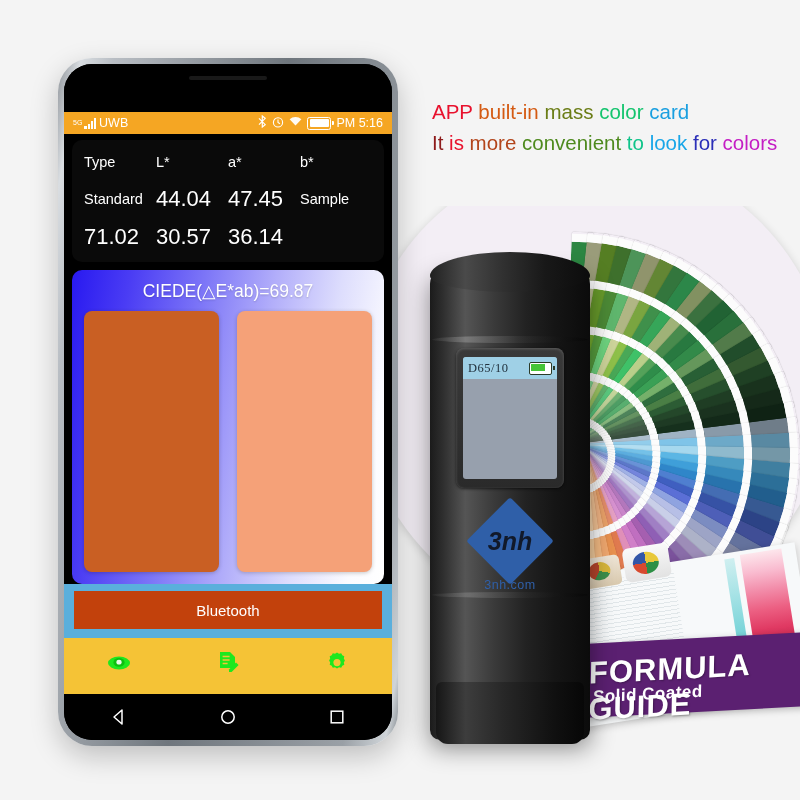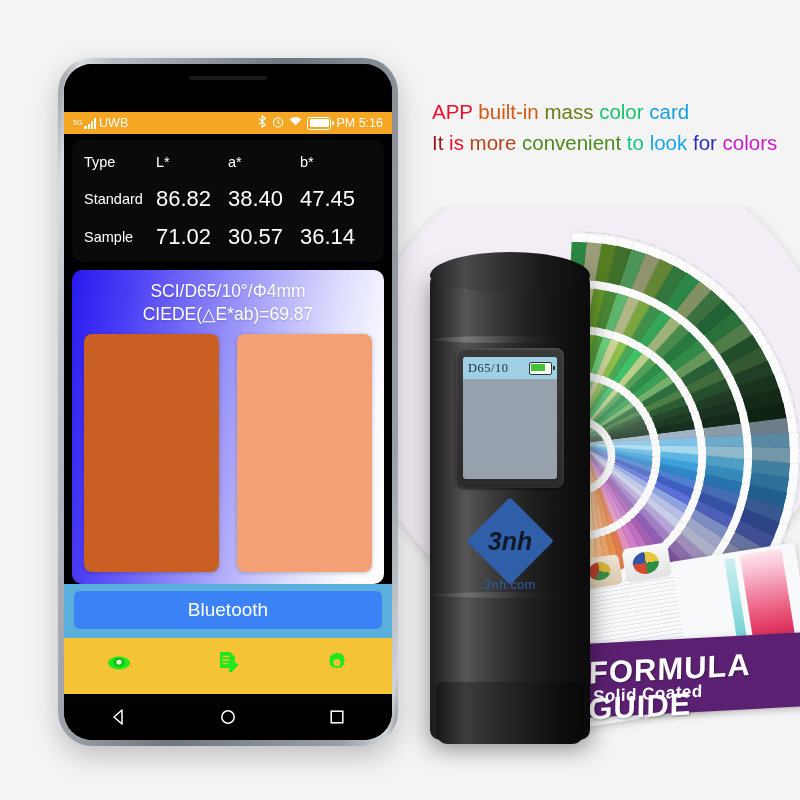--- a/index.html
+++ b/index.html
@@ -158,22 +158,22 @@
     margin-top:8px;border-radius:10px;flex:1;position:relative;overflow:hidden;
     background:linear-gradient(100deg,#2819f0 0%,#4a3cf4 16%,#7b74f7 36%,#b2aefa 56%,#ddddfd 74%,#fbfbff 90%,#ffffff 100%);
     padding:10px 12px 12px;box-sizing:border-box;display:flex;flex-direction:column;
   }
   .cp-title{text-align:center;color:#fff;font-size:17.5px;line-height:23px;text-shadow:0 1px 2px rgba(0,0,0,.18);}
   .cp-swatches{flex:1;display:flex;gap:18px;margin-top:8px;}
   .sw{flex:1;border-radius:8px;box-shadow:0 1px 4px rgba(0,0,0,.22);}
 
   
   .btwrap{background:#5aafdc;padding:7px 10px 9px;}
-  .btbtn{height:38px;background:#3b82f6;color:#fff;display:flex;align-items:center;justify-content:center;
-    font-size:19px;border-radius:6px;}
+  .btbtn{height:38px;background:#c2410c;color:#fff;display:flex;align-items:center;justify-content:center;
+    font-size:15px;border-radius:0;}
 
   
   .tabs{height:56px;background:#f5c336;display:flex;align-items:center;}
   .tab{flex:1;display:flex;flex-direction:column;align-items:center;justify-content:center;gap:2px;}
   .tab .lab{font-size:11px;color:#e8452b;}
   .measure-ico{width:30px;height:22px;position:relative;}
   .measure-ico svg{display:block;}
 
   
   .navbar{height:46px;background:#000;display:flex;align-items:center;justify-content:space-around;}
@@ -804,33 +804,31 @@
       <div class="app">
 
         <div class="datacard">
           <div class="dc-grid">
             <div class="hd">Type</div>
             <div class="hd">L*</div>
             <div class="hd">a*</div>
             <div class="hd">b*</div>
 
             <div class="rk">Standard</div>
-            <div class="vl">86.82</div>
-            <div class="vl">38.40</div>
+            <div class="vl">44.04</div>
             <div class="vl">47.45</div>
 
             <div class="rk">Sample</div>
             <div class="vl">71.02</div>
             <div class="vl">30.57</div>
             <div class="vl">36.14</div>
           </div>
         </div>
 
         <div class="colorpanel">
-          <div class="cp-title">SCI/D65/10°/Φ4mm</div>
           <div class="cp-title">CIEDE(△E*ab)=69.87</div>
           <div class="cp-swatches">
             <div class="sw" id="sw-std" style="background: rgb(201, 95, 35);"></div>
             <div class="sw" id="sw-smp" style="background: rgb(245, 161, 120);"></div>
           </div>
         </div>
       </div>
 
       <div class="btwrap">
         <div class="btbtn">Bluetooth</div>

